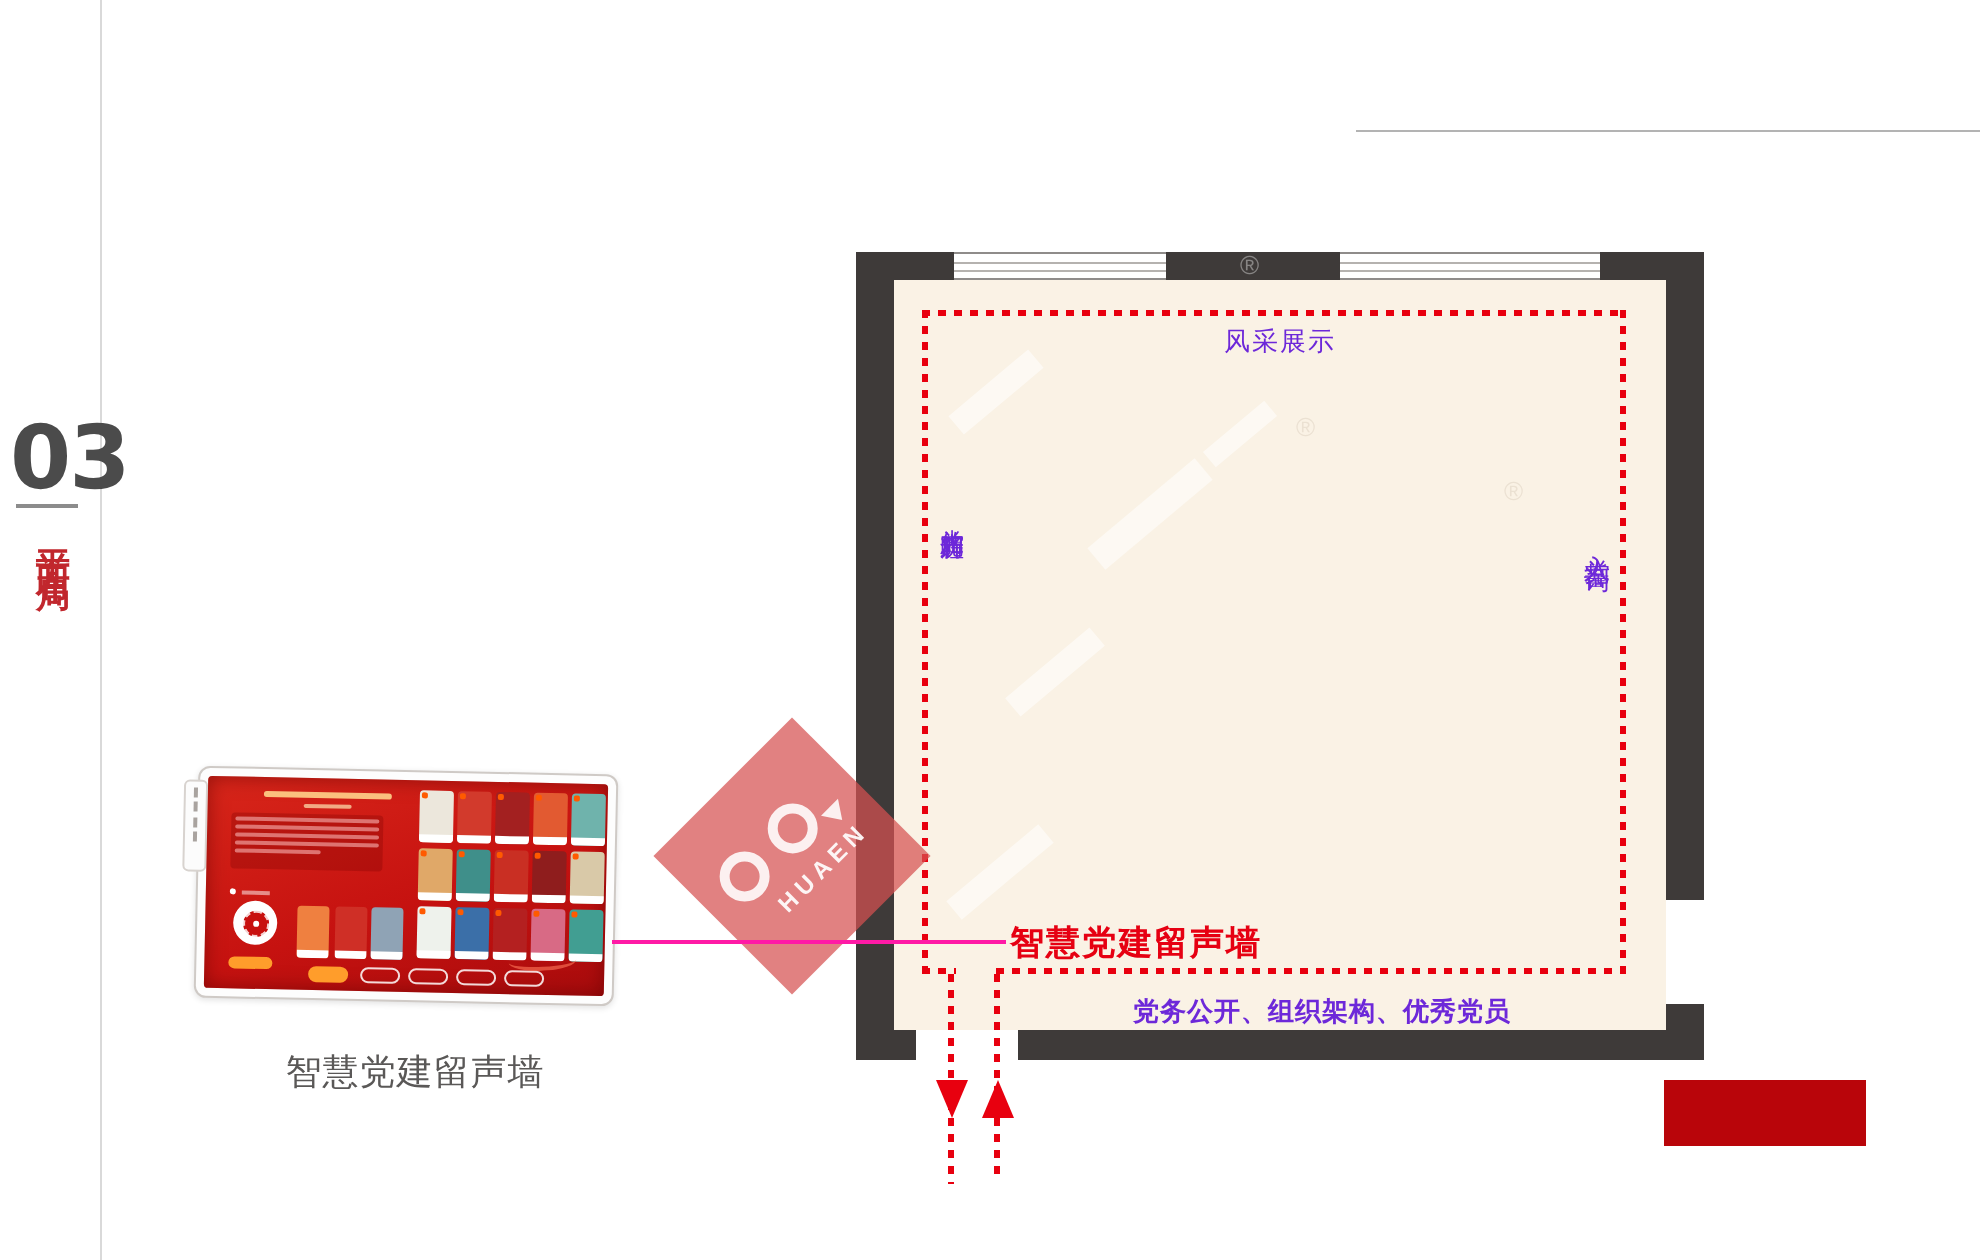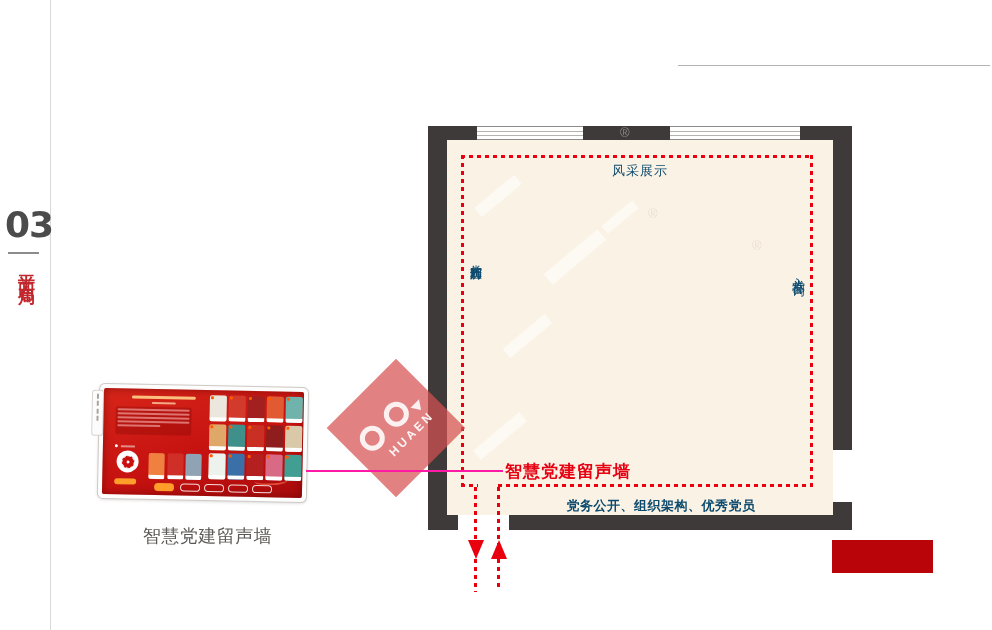--- a/index.html
+++ b/index.html
@@ -1,21 +1,21 @@
 <!DOCTYPE html>
 <html><head>
 <meta charset="utf-8">
 <style>
   html,body{margin:0;padding:0;background:#ffffff;}
   .page{position:relative;width:992px;height:630px;background:#ffffff;overflow:hidden;
         font-family:"Liberation Sans","DejaVu Sans",sans-serif;}
 
   
   .rail-line{position:absolute;left:50px;top:0;width:1px;height:630px;background:#d9d9d9;}
-  .sec-number{position:absolute;left:5px;top:204px;font-size:36px;font-weight:bold;color:#4b4b4b;
+  .sec-number{position:absolute;left:5px;top:204px;font-size:44px;font-weight:bold;color:#4b4b4b;
               font-family:"DejaVu Sans","Liberation Sans",sans-serif;letter-spacing:-1px;}
   .sec-divider{position:absolute;left:8px;top:252px;width:31px;height:2px;background:#8c8c8c;}
   .sec-title{position:absolute;left:15px;top:261px;writing-mode:vertical-rl;text-orientation:upright;
              font-size:17px;font-weight:600;color:#c1272d;letter-spacing:5px;}
 
   
   .header-title{position:absolute;top:41px;right:50px;font-size:17px;font-weight:bold;color:#3a3635;
                 letter-spacing:1px;font-family:"Liberation Serif","DejaVu Serif",serif;}
   .header-rule{position:absolute;top:65px;left:678px;width:312px;height:1px;background:#b3b3b3;}
 
@@ -26,21 +26,21 @@
           border-bottom:1px solid #8f8c8a;box-sizing:border-box;}
   .window .pane-line{position:absolute;left:0;width:100%;height:1px;background:#b5b2af;}
 
   .dash-h{position:absolute;height:3px;background:repeating-linear-gradient(to right,#e8000f 0 4px,transparent 4px 8px);}
   .dash-v{position:absolute;width:3px;background:repeating-linear-gradient(to bottom,#e8000f 0 4px,transparent 4px 8px);}
   .arrow-down{position:absolute;width:0;height:0;border-left:8px solid transparent;border-right:8px solid transparent;
               border-top:19px solid #e8000f;}
   .arrow-up{position:absolute;width:0;height:0;border-left:8px solid transparent;border-right:8px solid transparent;
             border-bottom:19px solid #e8000f;}
 
-  .lbl{position:absolute;color:#0c4a6e;}
+  .lbl{position:absolute;color:#6d28d9;}
   .lbl-top{left:428px;top:162px;width:424px;text-align:center;font-size:13px;letter-spacing:1px;}
   .lbl-left{left:467px;top:255px;writing-mode:vertical-rl;text-orientation:upright;font-size:12px;letter-spacing:1px;}
   .lbl-right{left:789px;top:267px;writing-mode:vertical-rl;text-orientation:upright;font-size:13px;letter-spacing:2px;}
   .lbl-bottom{left:509px;top:497px;width:304px;text-align:center;font-size:13px;font-weight:600;letter-spacing:0.5px;}
   .lbl-smartwall{left:505px;top:460px;font-size:17px;font-weight:bold;color:#e60012;letter-spacing:1px;}
 
   
   .wm-stroke{position:absolute;background:rgba(255,255,255,0.55);transform:rotate(-40deg);}
   .wm-reg{position:absolute;font-size:13px;}
   .wm-reg.on-wall{color:rgba(255,255,255,0.38);}

